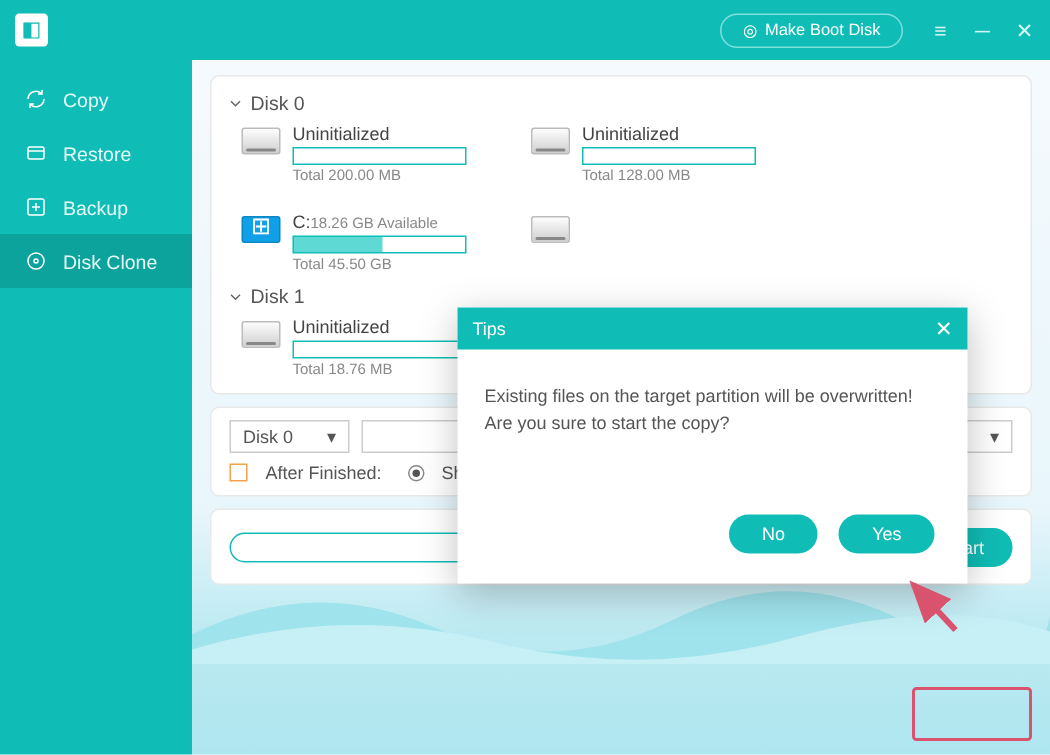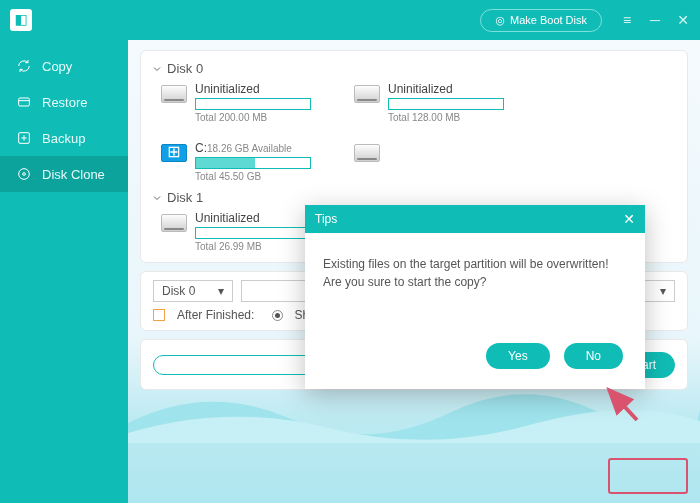--- a/index.html
+++ b/index.html
@@ -176,21 +176,21 @@
           <span>Disk 1</span>
         </div>
         <div class="parts">
           <div class="part">
             <div class="dicon"></div>
             <div class="pinfo">
               <div class="pname">Uninitialized</div>
               <div class="pbar">
                   <div class="pfill" style="width:0%"></div>
                 </div>
-              <div class="ptotal">Total 26.99 MB</div>
+              <div class="ptotal">Total 18.76 MB</div>
             </div>
           </div>
         </div>
       </div>
 
       <div class="sourcebar">
         <div class="srow">
           <span class="sel">
               <span>Disk 0</span>
               <span>▾</span>
@@ -230,22 +230,22 @@
     </div>
   </div>
 
   <div class="dialog">
     <div class="dlg-hd">
       <span>Tips</span>
       <span class="dlg-close">✕</span>
     </div>
     <div class="dlg-body">Existing files on the target partition will be overwritten! Are you sure to start the copy?</div>
     <div class="dlg-ft">
+      <button class="dbtn">No</button>
       <button class="dbtn">Yes</button>
-      <button class="dbtn">No</button>
     </div>
   </div>
 
   <div class="arrow">
     <svg viewBox="0 0 46 40">
         <defs>
           <marker id="ah" markerWidth="8" markerHeight="8" refX="6" refY="3" orient="auto">
             <path d="M0 0 L7 3 L0 6 Z" fill="#d9536f"></path>
           </marker>
         </defs>

